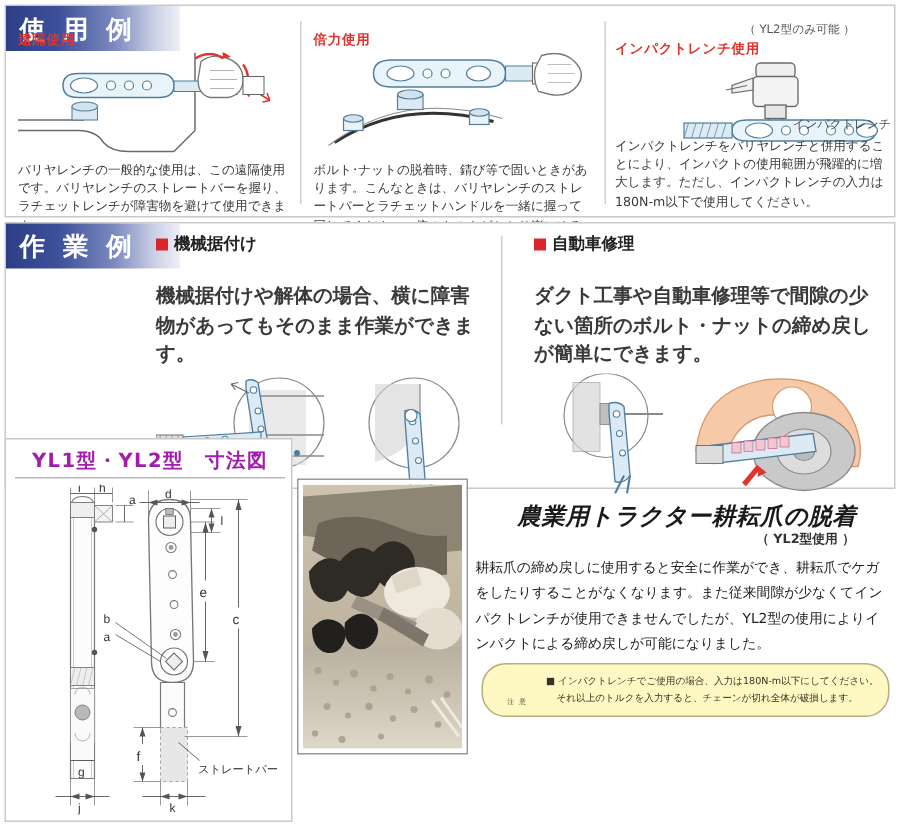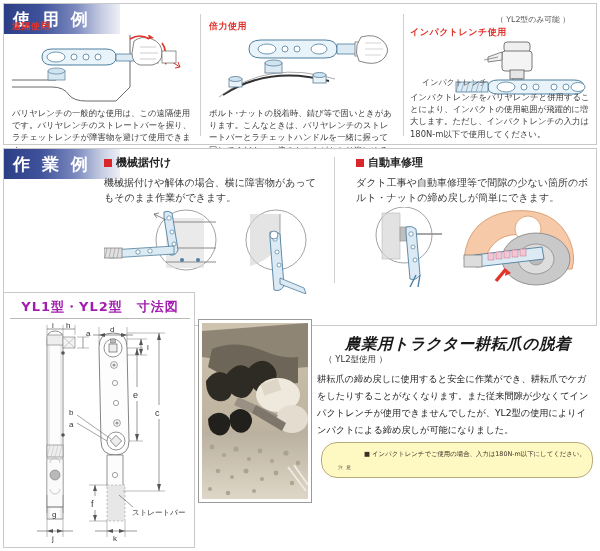--- a/index.html
+++ b/index.html
@@ -21,36 +21,36 @@
 
   .red-label{color:#e1342c;font-size:9px;font-weight:bold;letter-spacing:.5px;}
   .blk-small{color:#4a4a4a;font-size:8px;}
   .body-txt{font-size:8.4px;line-height:1.45;color:#3a3a3a;}
   .note-top{font-size:7.8px;color:#555;}
 
   
   #sec-work{left:3px;top:148px;width:594px;height:178px;}
   .sq{display:inline-block;width:8px;height:8px;background:#d8262a;margin-right:4px;vertical-align:-1px;}
   .w-head{font-size:11px;font-weight:bold;color:#222;}
-  .w-body{font-size:10px;line-height:1.5;color:#3a3a3a;margin-top:5px;}
+  .w-body{font-size:13px;line-height:1.5;color:#3a3a3a;margin-top:18px;font-weight:bold;}
 
   
   #sec-dim{left:3px;top:292px;width:192px;height:256px;}
   .dim-title{position:absolute;left:6px;top:5px;width:180px;text-align:center;
              font-size:13px;font-weight:bold;color:#a21caf;letter-spacing:1px;}
   .dim-rule{position:absolute;left:6px;top:25px;width:180px;height:1px;background:#b9b9b9;}
 
   
   #sec-tractor{left:199px;top:292px;width:398px;height:256px;border:none;}
   .photo{position:absolute;left:0px;top:28px;width:112px;height:182px;
          border:3px solid #fff;outline:1px solid #9a9a9a;box-sizing:border-box;overflow:hidden;}
   .t-title{position:absolute;left:125px;top:42px;width:268px;text-align:center;
            font-size:15.5px;font-weight:bold;color:#1a1a1a;letter-spacing:.5px;font-style:italic;}
-  .t-sub{position:absolute;left:125px;top:62px;width:268px;text-align:left;
-         font-size:8.5px;color:#333;padding-right:22px;box-sizing:border-box;}
+  .t-sub{position:absolute;left:125px;top:62px;width:268px;text-align:right;
+         font-size:8.5px;color:#333;padding-right:22px;box-sizing:border-box;font-weight:bold;}
   .t-body{position:absolute;left:118px;top:78px;width:278px;font-size:9.2px;
           line-height:1.85;color:#222;}
   .warn{position:absolute;left:122px;top:150px;width:272px;height:36px;
         background:#fef9c3;border:1px solid #b8ab7e;border-radius:16px;box-sizing:border-box;}
   .warn-txt{position:absolute;left:42px;top:6px;width:222px;font-size:6.4px;
             line-height:1.65;color:#3a3027;}
 
   .tri{position:absolute;left:13px;top:6px;width:0;height:0;
        border-left:9px solid transparent;border-right:9px solid transparent;
        border-bottom:15px solid transparent;}
@@ -170,21 +170,21 @@
           <line x1="54" y1="42" x2="51" y2="52"></line>
         <line x1="59" y1="42" x2="56" y2="52"></line>
           <line x1="64" y1="42" x2="61" y2="52"></line>
         <line x1="69" y1="42" x2="66" y2="52"></line>
           <line x1="74" y1="42" x2="71" y2="52"></line>
       </g>
 
       <line x1="88" y1="17" x2="74" y2="20" stroke="#555" stroke-width=".6"></line>
     </svg>
 
-    <div class="blk-small" style="margin-top:-25px;margin-left:12px;position:relative;">インパクトレンチ</div>
+    <div class="blk-small" style="margin-top:-25px;margin-left:12px;position:relative;text-align:right;">インパクトレンチ</div>
 
     <div class="body-txt" style="margin-top:3px;">インパクトレンチをバリヤレンチと併用することにより、インパクトの使用範囲が飛躍的に増大します。ただし、インパクトレンチの入力は180N-m以下で使用してください。</div>
   </div>
 </div>
 
 <div class="panel" id="sec-work">
 
   <div class="sec-tab" style="top:0px;">
     <span>作 業 例</span>
   </div>
@@ -482,15 +482,16 @@
 
   <div class="warn">
     <svg class="tri" width="22" height="18" viewBox="0 0 22 18" style="border:none;">
       <path d="M11 1 L21 17 L1 17 Z" fill="#fff" stroke="#4a4238" stroke-width="1.2"></path>
       <rect x="10" y="6" width="2" height="6" fill="#4a4238"></rect>
       <rect x="10" y="13" width="2" height="2" fill="#4a4238"></rect>
     </svg>
     <div class="tri-lbl">注 意</div>
     <div class="warn-txt">
       <div>■ インパクトレンチでご使用の場合、入力は180N-m以下にしてください。</div>
+      <div style="padding-left:7px;">それ以上のトルクを入力すると、チェーンが切れ全体が破損します。</div>
     </div>
   </div>
 </div>
 
 </body></html>

